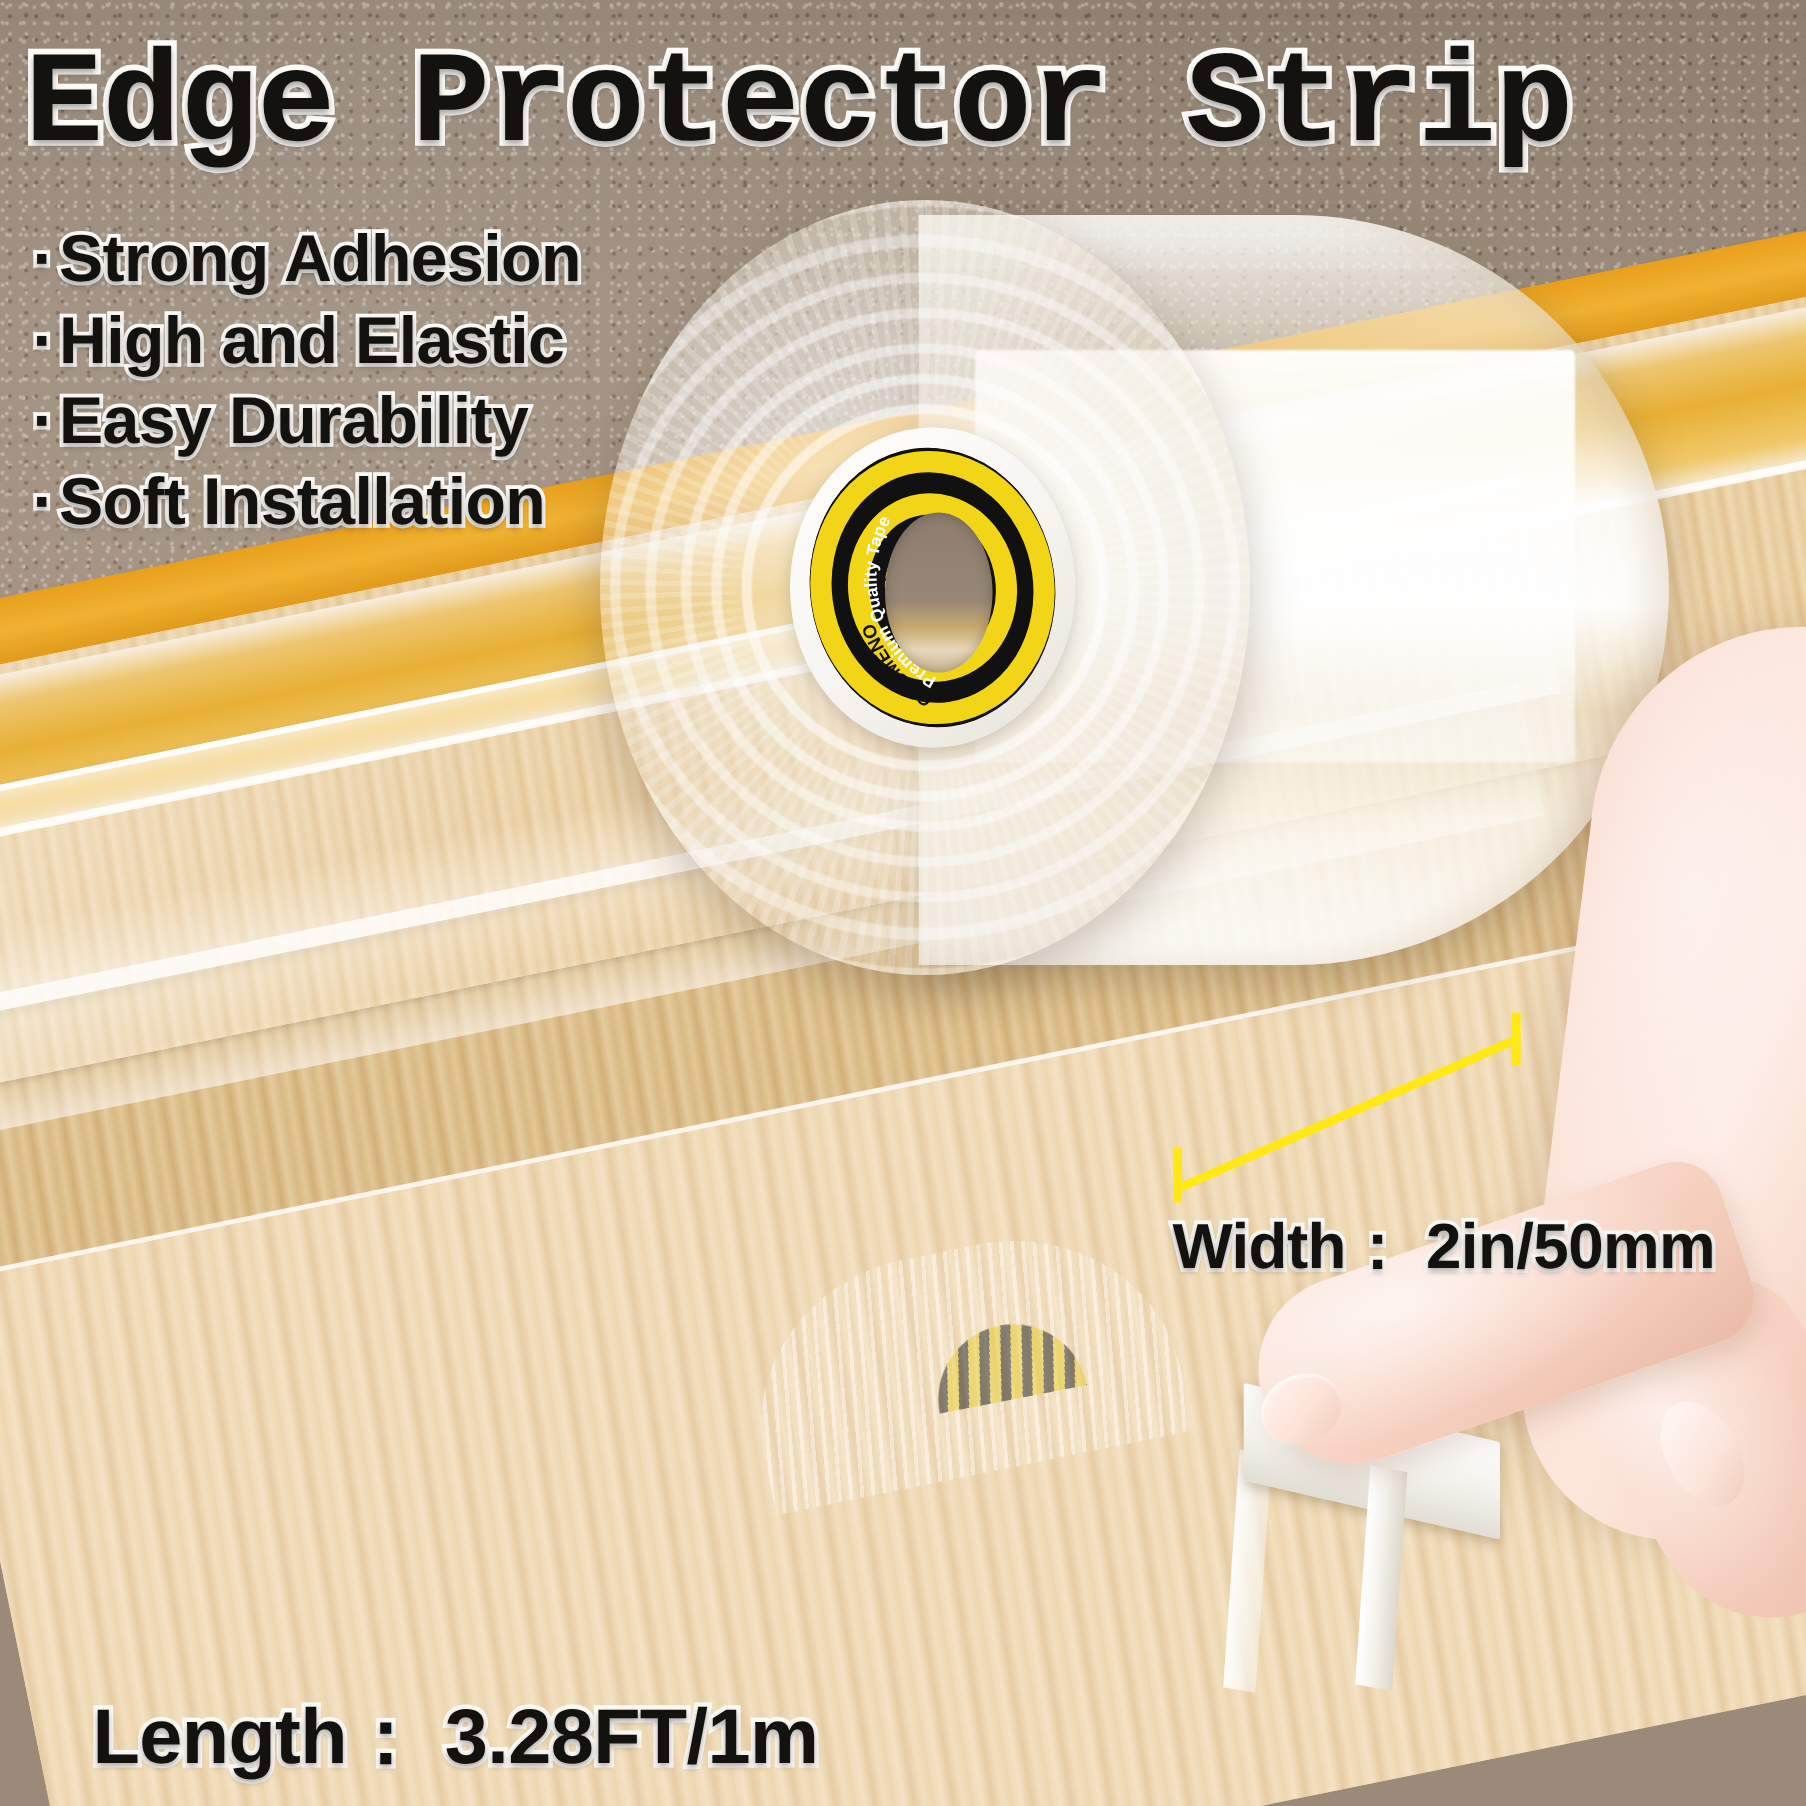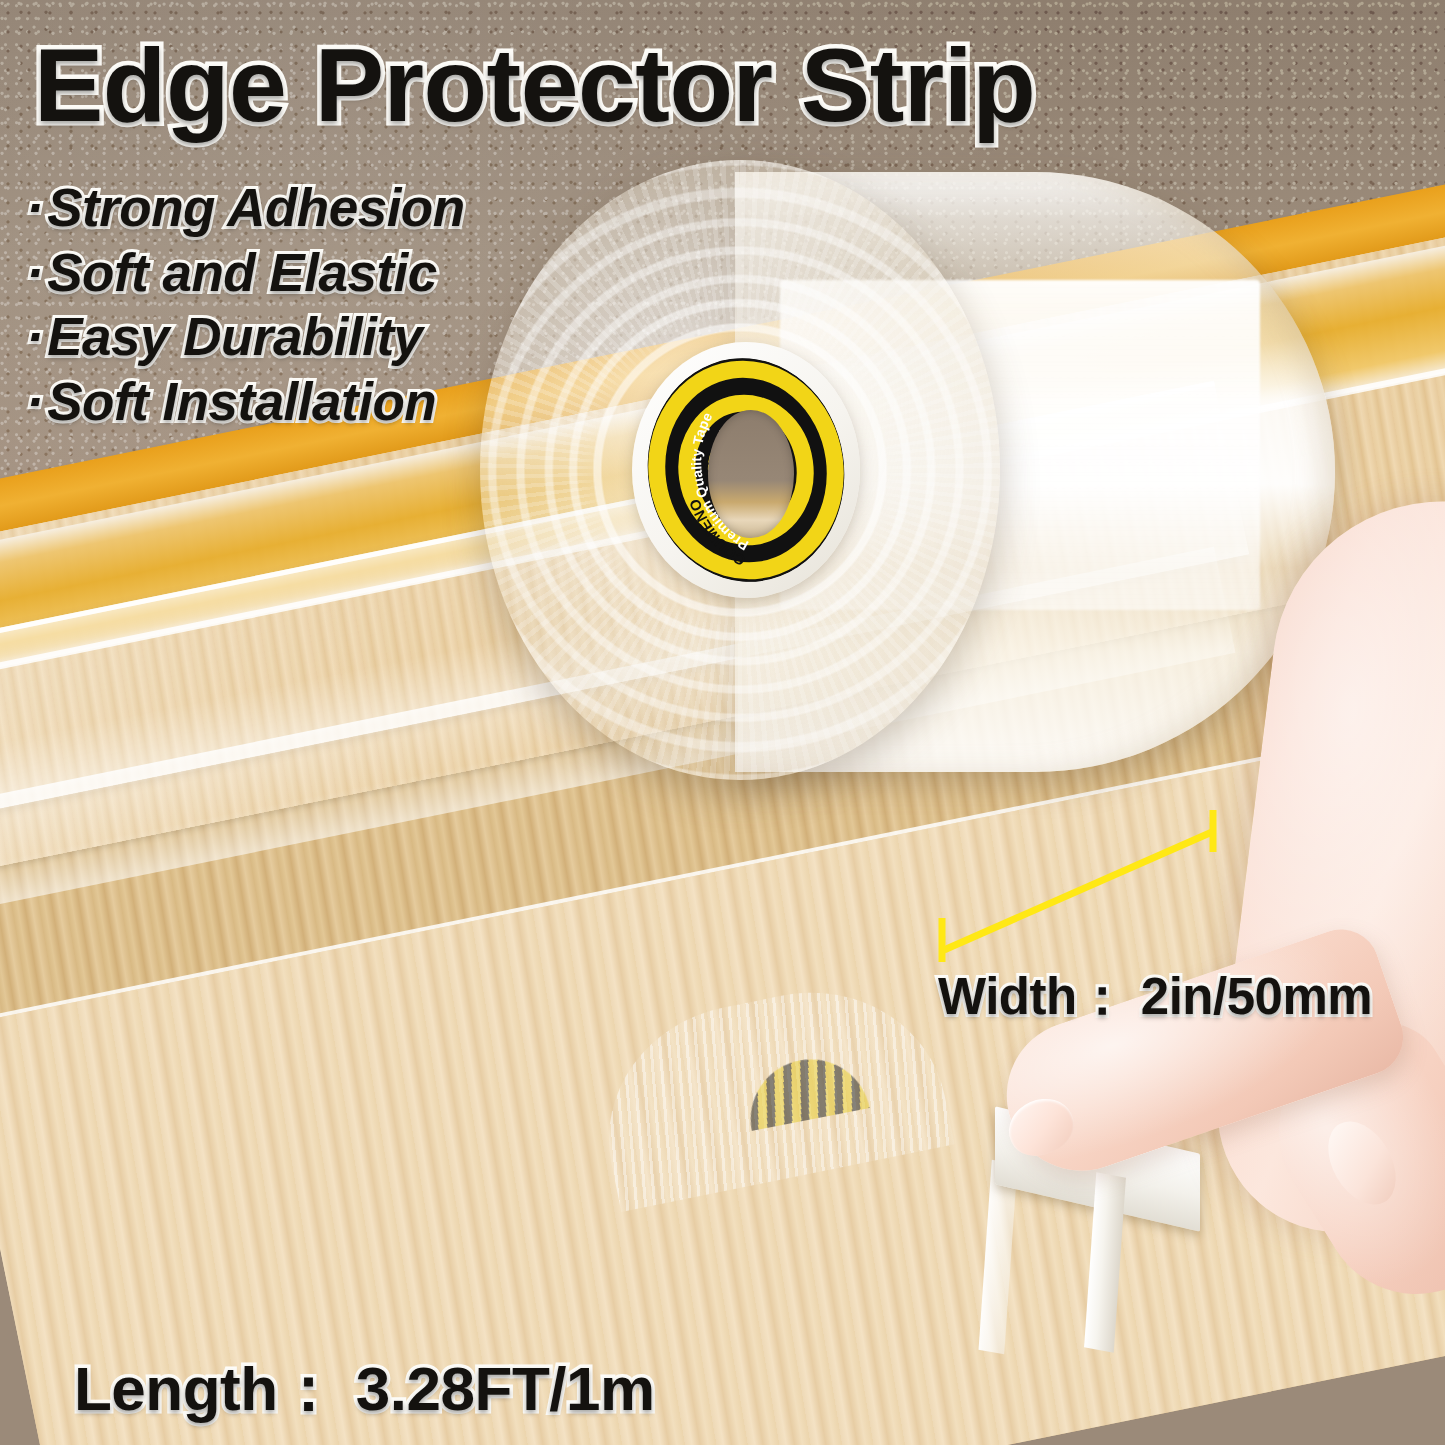--- a/index.html
+++ b/index.html
@@ -238,24 +238,24 @@
 
   
   .outline-text{
     color:#14120f;
     -webkit-text-stroke:7px #fdfcf8;
     paint-order:stroke fill;
     text-shadow:0 3px 5px rgba(0,0,0,.35);
     font-weight:700;letter-spacing:-.5px;white-space:nowrap;
   }
   #title{
-    position:absolute;left:34px;top:32px;font-size:104px;line-height:1.02;
+    position:absolute;left:20px;top:32px;font-size:104px;line-height:1.02;font-family:Liberation Mono, monospace;
     -webkit-text-stroke-width:9px;
   }
-  #bullets{position:absolute;left:26px;top:176px;font-style:italic;}
+  #bullets{position:absolute;left:26px;top:176px;}
   .bullet{
     font-size:53px;line-height:1.22;-webkit-text-stroke-width:6px;
     display:block;
   }
   .bullet .dot{margin-right:4px;}
   #width-label{
     position:absolute;left:938px;top:963px;font-size:51px;-webkit-text-stroke-width:6px;
   }
   #length-label{
     position:absolute;left:30px;top:1347px;font-size:62px;padding-left:44px;-webkit-text-stroke-width:7px;
@@ -346,21 +346,21 @@
   <svg class="dim" viewBox="0 0 310 190">
     <line x1="14" y1="150" x2="282" y2="32" stroke="#ffe815" stroke-width="7"></line>
     <line x1="12" y1="118" x2="12" y2="162" stroke="#ffe815" stroke-width="7"></line>
     <line x1="283" y1="10" x2="283" y2="52" stroke="#ffe815" stroke-width="7"></line>
   </svg>
 
   <div id="title" class="outline-text">Edge Protector Strip</div>
 
   <div id="bullets">
     <span class="bullet outline-text"><span class="dot">·</span><span>Strong Adhesion</span></span>
-    <span class="bullet outline-text"><span class="dot">·</span><span>Soft and Elastic</span></span>
+    <span class="bullet outline-text"><span class="dot">·</span><span>High and Elastic</span></span>
     <span class="bullet outline-text"><span class="dot">·</span><span>Easy Durability</span></span>
     <span class="bullet outline-text"><span class="dot">·</span><span>Soft Installation</span></span>
   </div>
 
   <div id="width-label" class="outline-text">Width： 2in/50mm</div>
 
   <div id="length-label" class="outline-text">Length： 3.28FT/1m</div>
 </div>
 
 </body></html>

